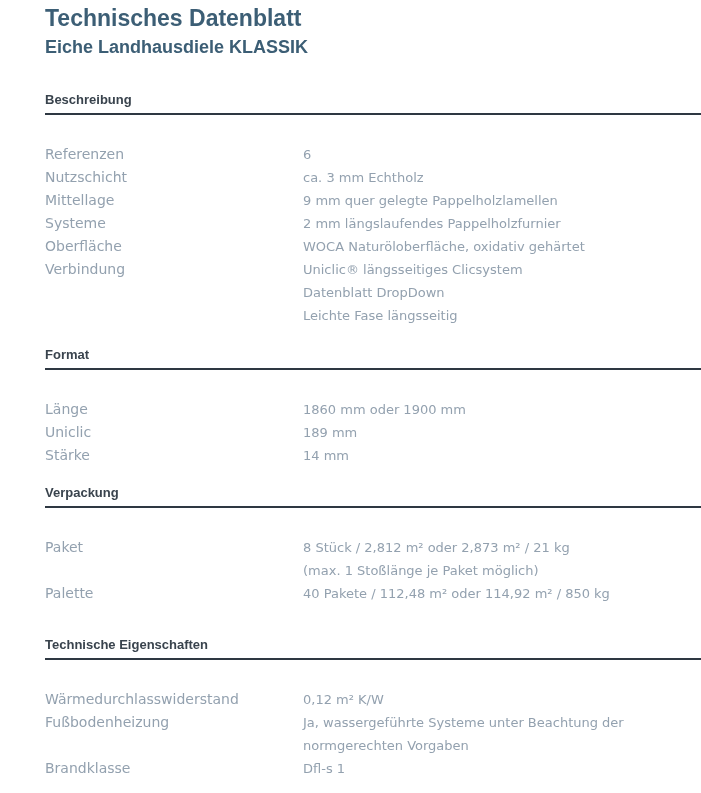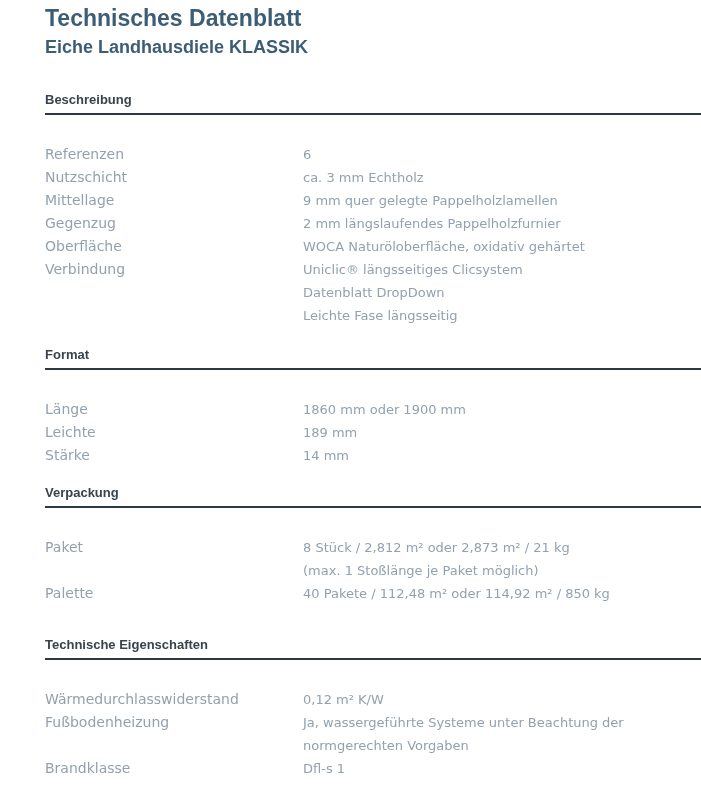--- a/index.html
+++ b/index.html
@@ -69,21 +69,21 @@
               <div class="value-line">ca. 3 mm Echtholz</div>
             </div>
           </div>
           <div class="row">
             <div class="label">Mittellage</div>
             <div class="values">
               <div class="value-line">9 mm quer gelegte Pappelholzlamellen</div>
             </div>
           </div>
           <div class="row">
-            <div class="label">Gegenzug</div>
+            <div class="label">Systeme</div>
             <div class="values">
               <div class="value-line">2 mm längslaufendes Pappelholzfurnier</div>
             </div>
           </div>
           <div class="row">
             <div class="label">Oberfläche</div>
             <div class="values">
               <div class="value-line">WOCA Naturöloberfläche, oxidativ gehärtet</div>
             </div>
           </div>
@@ -100,21 +100,21 @@
       <section class="section s1">
         <div class="section-heading">Format</div>
         <div class="rows">
           <div class="row">
             <div class="label">Länge</div>
             <div class="values">
               <div class="value-line">1860 mm oder 1900 mm</div>
             </div>
           </div>
           <div class="row">
-            <div class="label">Leichte</div>
+            <div class="label">Uniclic</div>
             <div class="values">
               <div class="value-line">189 mm</div>
             </div>
           </div>
           <div class="row">
             <div class="label">Stärke</div>
             <div class="values">
               <div class="value-line">14 mm</div>
             </div>
           </div>

